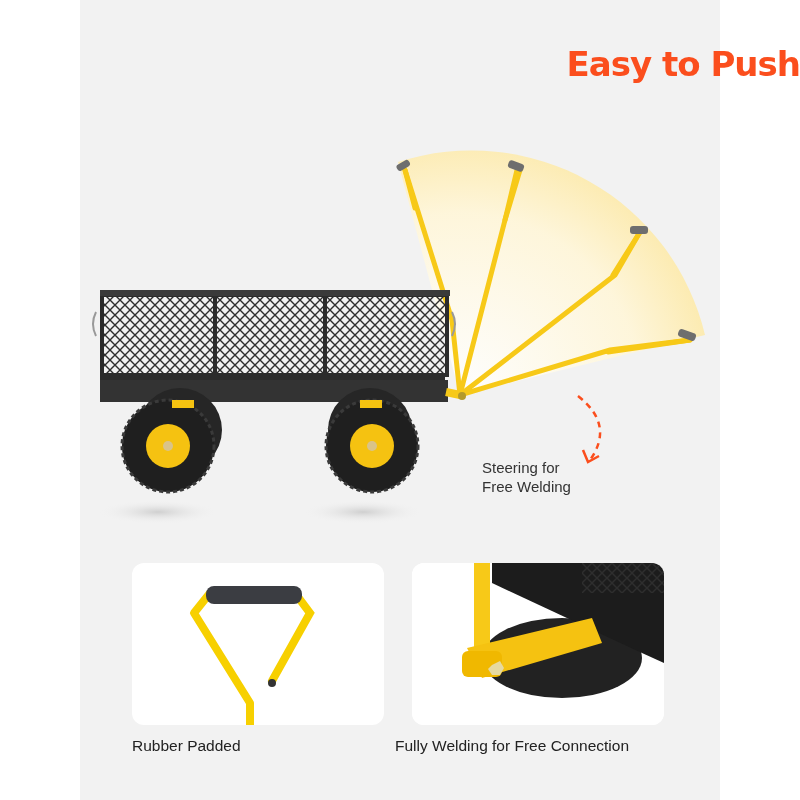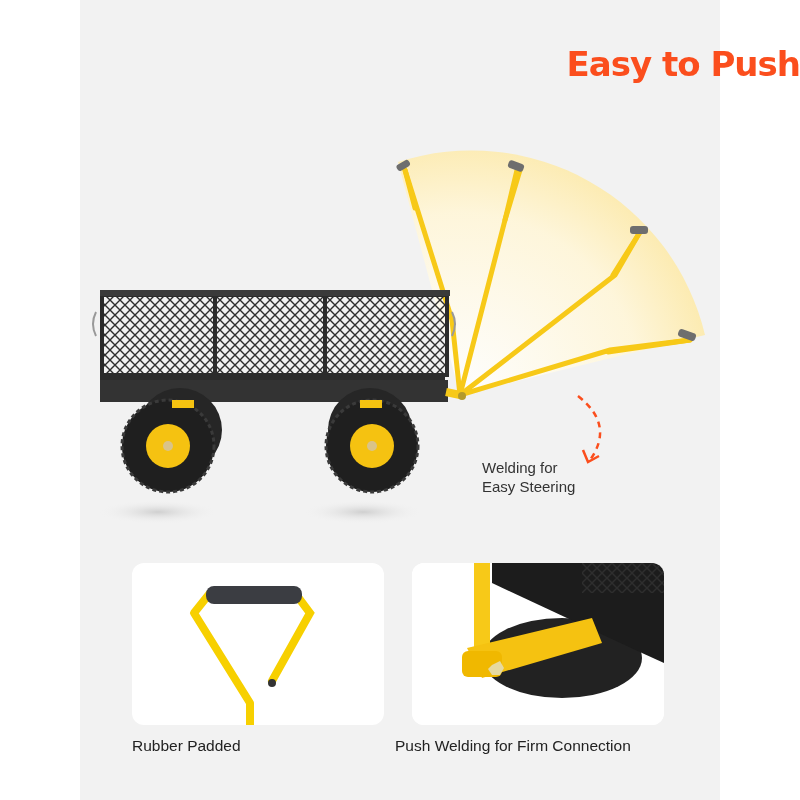--- a/index.html
+++ b/index.html
@@ -95,22 +95,22 @@
 
     <g>
       <path d="M498 256 Q535 285 510 320" stroke="#fb4e1d" stroke-width="2.5" fill="none" stroke-dasharray="6 5"></path>
       <path d="M503 310 L508 322 L519 316" stroke="#fb4e1d" stroke-width="2.5" fill="none"></path>
     </g>
   </svg>
 </div>
 
 <div class="callout">
   <span class="desc">
-    <span>Welding for</span><br>
-    <span>Easy Steering</span>
+    <span>Steering for</span><br>
+    <span>Free Welding</span>
   </span>
 </div>
 
 <div class="card left">
   <svg width="252" height="162" viewBox="0 0 252 162">
     <path d="M118 162 L118 140 L62 50 L78 30" stroke="#f7d000" stroke-width="8" fill="none" stroke-linejoin="round"></path>
     <path d="M163 30 L178 50 L140 118" stroke="#f7d000" stroke-width="8" fill="none" stroke-linecap="round"></path>
     <circle cx="140" cy="120" r="4" fill="#333"></circle>
     <rect x="74" y="23" width="96" height="18" rx="8" fill="#3b3d42"></rect>
   </svg>
@@ -123,13 +123,13 @@
     <path d="M80 0 L252 0 L252 100 L230 90 L80 20 Z" fill="#1c1c1c"></path>
     <rect x="170" y="0" width="82" height="30" fill="url(#mesh)"></rect>
     <rect x="62" y="0" width="16" height="110" fill="#f7c918"></rect>
     <path d="M55 85 L180 55 L190 80 L70 115 Z" fill="#f5c211"></path>
     <rect x="50" y="88" width="40" height="26" rx="6" fill="#f0b800"></rect>
     <polygon points="80,102 88,98 92,105 88,112 80,112 76,106" fill="#e6d9a0"></polygon>
   </svg>
 </div>
 
 <div class="caption left">Rubber Padded</div>
-<div class="caption right">Push Welding for Firm Connection</div>
+<div class="caption right">Fully Welding for Free Connection</div>
 
 </body></html>

